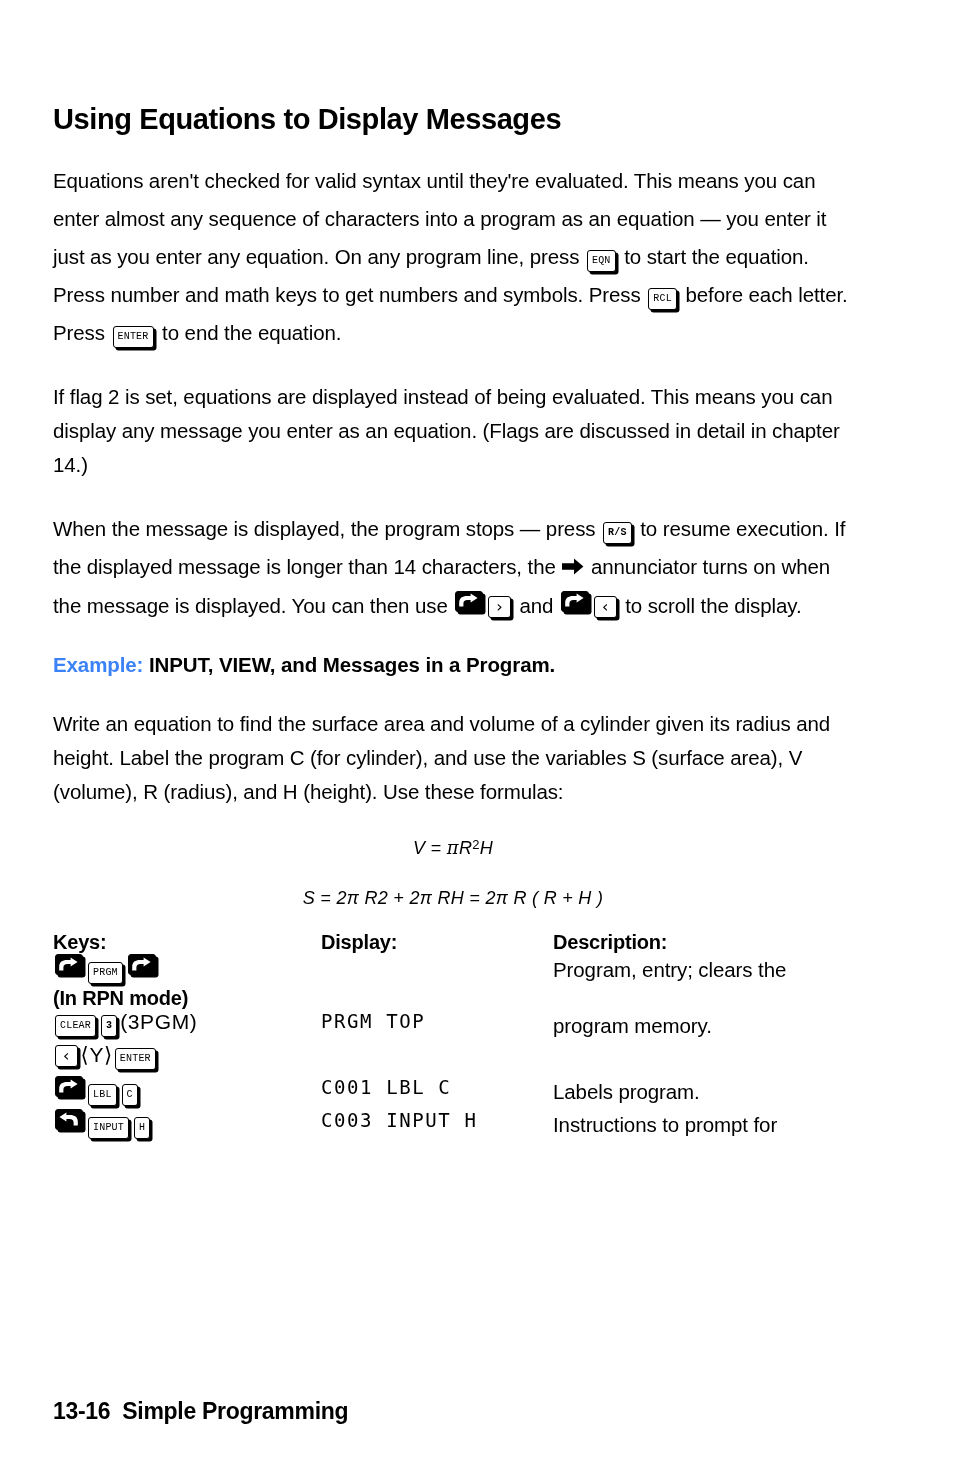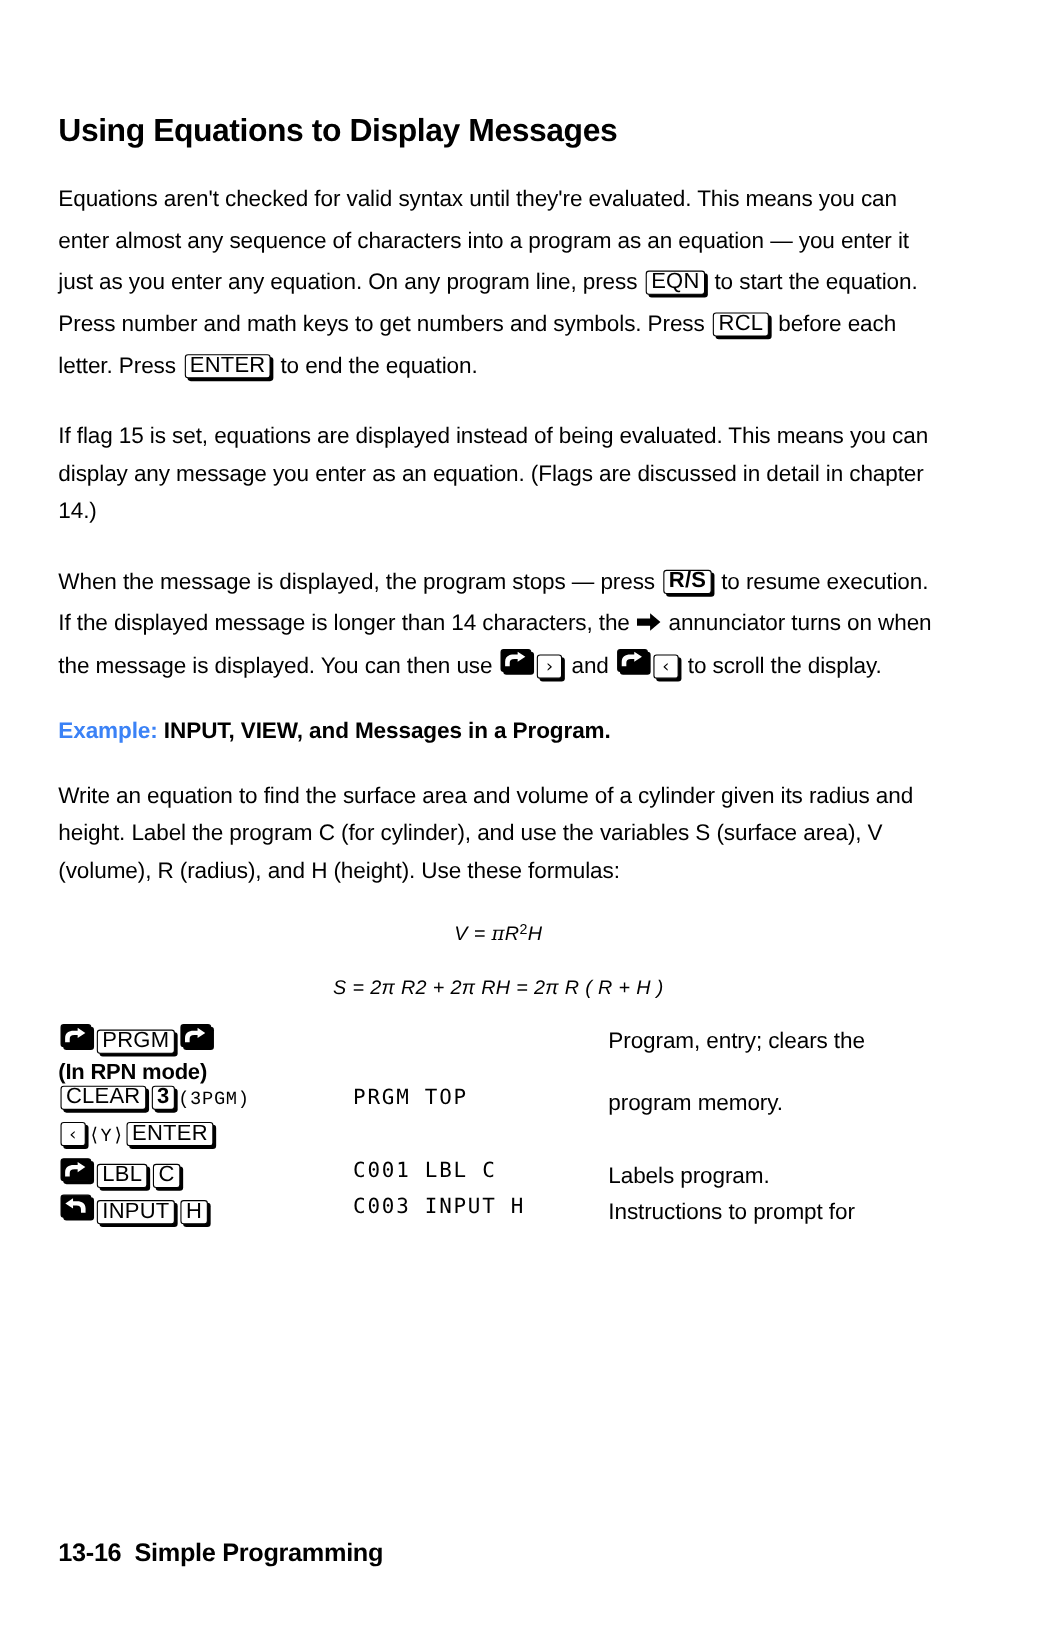--- a/index.html
+++ b/index.html
@@ -47,22 +47,22 @@
   .it { }
 
   
   .keycap {
     display: inline-block;
     border: 1.6px solid #000;
     border-radius: 3px;
     background: #fff;
     box-shadow: 2.5px 2.5px 0 0 #000;
     padding: 0px 4px 1px 4px;
-    font-family: Liberation Sans, sans-serif;
-    font-size: 20px;
+    font-family: Liberation Mono, monospace;
+    font-size: 10px;
     line-height: 19px;
     letter-spacing: 0.2px;
     vertical-align: 1px;
     margin: 0 3px 0 2px;
     white-space: nowrap;
   }
   .keycap.b { font-weight: bold; }
   .keycap.arrowcap {
     font-size: 16px;
     padding: 0px 7px 1px 7px;
@@ -154,22 +154,22 @@
 
   
   .lcd {
     font-family: "DejaVu Sans Mono", monospace;
     font-size: 19px;
     letter-spacing: 1.6px;
     font-weight: normal;
     -webkit-font-smoothing: none;
   }
   .lcd-inline {
-    font-family: Liberation Mono, monospace;
-    font-size: 17px;
+    font-family: Liberation Sans, sans-serif;
+    font-size: 21px;
     letter-spacing: 0.6px;
   }
 
   
   .footer {
     position: absolute;
     left: 53px;
     top: 1398px;
     font-size: 23px;
     font-weight: bold;
@@ -188,21 +188,21 @@
 </head>
 <body>
 
 <div class="page">
   <div class="content">
 
     <h1 class="title">Using Equations to Display Messages</h1>
 
     <p class="para keys-para"><span>Equations aren't checked for valid syntax until they're evaluated. This means you can enter almost </span><span class="it">any</span><span> sequence of characters into a program as an equation — you enter it just as you enter </span><span class="it">any</span><span> equation. On any program line, press </span><span class="keycap">EQN</span><span> to start the equation. Press number and math keys to get numbers and symbols. Press </span><span class="keycap">RCL</span><span> before each letter. Press </span><span class="keycap">ENTER</span><span> to end the equation.</span></p>
 
-    <p class="para"><span>If flag 15 is set, equations are </span><span class="it">displayed</span><span> instead of being </span><span class="it">evaluated</span><span>. This means you can display any message you enter as an equation. (Flags are discussed in detail in chapter 14.)</span></p>
+    <p class="para"><span>If flag 2 is set, equations are </span><span class="it">displayed</span><span> instead of being </span><span class="it">evaluated</span><span>. This means you can display any message you enter as an equation. (Flags are discussed in detail in chapter 14.)</span></p>
 
     <p class="para keys-para"><span>When the message is displayed, the program stops — press </span><span class="keycap b">R/S</span><span> to resume execution. If the displayed message is longer than 14 characters, the </span><span class="annun"><svg width="22" height="17" viewBox="0 0 22 17">
             <path d="M0 5.2 L12 5.2 L12 0.6 L21.4 8.5 L12 16.4 L12 11.8 L0 11.8 Z" fill="#000"></path>
           </svg></span><span> annunciator turns on when the message is displayed. You can then use </span><span class="shiftcap"><svg width="21" height="15" viewBox="0 0 21 15">
             <path d="M1.2 13.6 L1.2 9.6 C1.2 5.0 4.4 3.0 9.0 3.0 L12.6 3.0 L12.6 0.4 L19.6 5.0 L12.6 9.6 L12.6 7.0 L9.6 7.0 C6.6 7.0 5.4 8.2 5.4 10.6 L5.4 13.6 Z" fill="#fff"></path>
           </svg></span><span class="keycap arrowcap">›</span><span> and </span><span class="shiftcap"><svg width="21" height="15" viewBox="0 0 21 15">
             <path d="M1.2 13.6 L1.2 9.6 C1.2 5.0 4.4 3.0 9.0 3.0 L12.6 3.0 L12.6 0.4 L19.6 5.0 L12.6 9.6 L12.6 7.0 L9.6 7.0 C6.6 7.0 5.4 8.2 5.4 10.6 L5.4 13.6 Z" fill="#fff"></path>
           </svg></span><span class="keycap arrowcap">‹</span><span> to scroll the display.</span></p>
 
 
@@ -217,20 +217,25 @@
 
     <p class="formula f2"><span>S = 2π R2 + 2π RH = 2π R ( R + H )</span></p>
 
     <table class="kt">
       <colgroup>
         <col class="col-keys">
           <col class="col-disp">
           <col class="col-desc">
       </colgroup>
       <tbody>
+          <tr>
+        <th class="hdr">Keys:</th>
+        <th class="hdr">Display:</th>
+        <th class="hdr">Description:</th>
+      </tr>
       <tr>
         <td class="keyscell"><span class="shiftcap"><svg width="21" height="15" viewBox="0 0 21 15">
                   <path d="M1.2 13.6 L1.2 9.6 C1.2 5.0 4.4 3.0 9.0 3.0 L12.6 3.0 L12.6 0.4 L19.6 5.0 L12.6 9.6 L12.6 7.0 L9.6 7.0 C6.6 7.0 5.4 8.2 5.4 10.6 L5.4 13.6 Z" fill="#fff"></path>
                 </svg></span><span class="keycap">PRGM</span><span class="shiftcap"><svg width="21" height="15" viewBox="0 0 21 15">
                   <path d="M1.2 13.6 L1.2 9.6 C1.2 5.0 4.4 3.0 9.0 3.0 L12.6 3.0 L12.6 0.4 L19.6 5.0 L12.6 9.6 L12.6 7.0 L9.6 7.0 C6.6 7.0 5.4 8.2 5.4 10.6 L5.4 13.6 Z" fill="#fff"></path>
                 </svg></span></td>
         <td class="dispcell lcd"></td>
         <td class="desccell">Program, entry; clears the</td>
       </tr>
 

